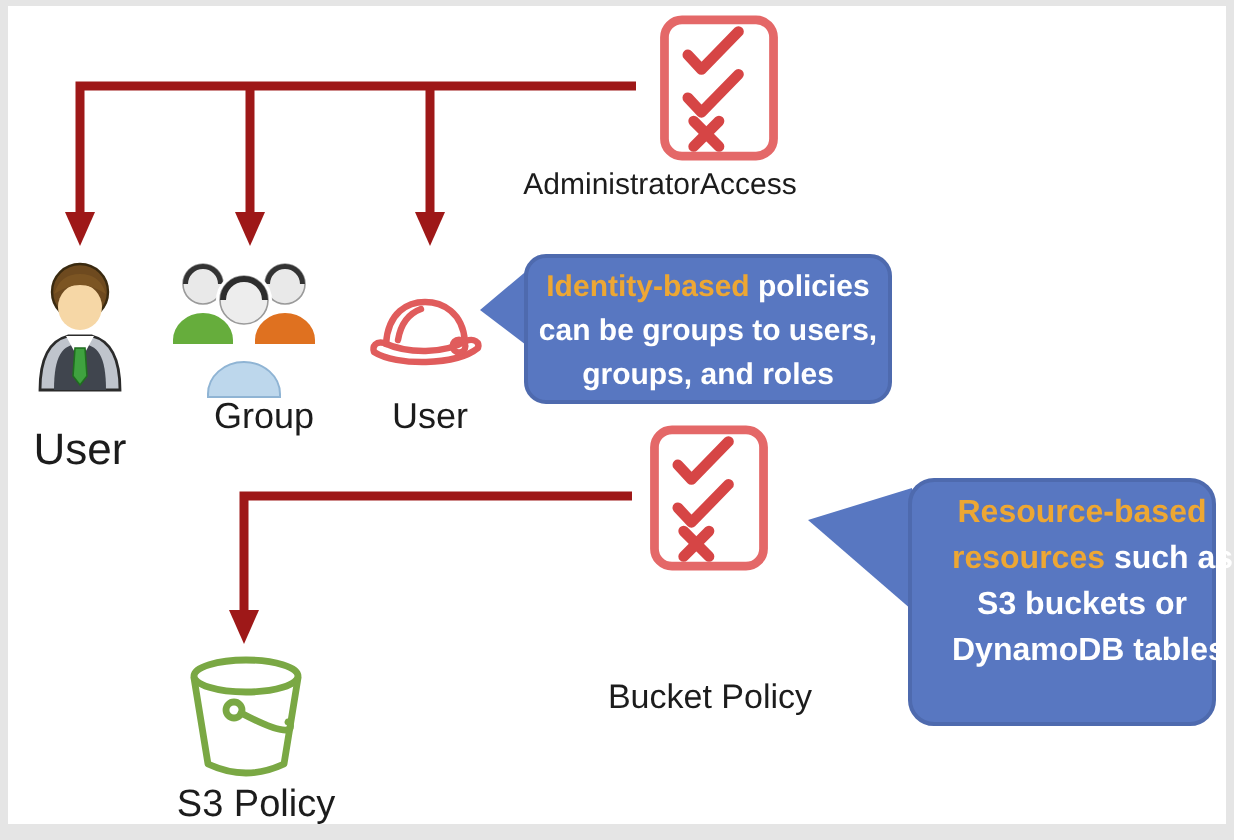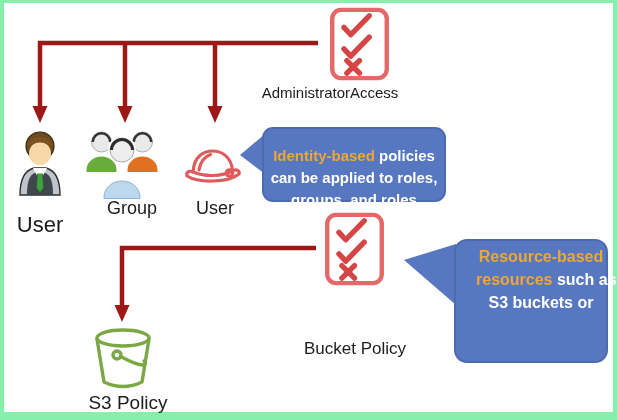--- a/index.html
+++ b/index.html
@@ -1,33 +1,33 @@
 <!DOCTYPE html>
 <html><head>
 <meta charset="utf-8">
 <style>
   html,body{margin:0;padding:0;background:#ffffff;}
   .frame{
-    position:relative;width:617px;height:420px;background:#86efac;
+    position:relative;width:617px;height:420px;background:#e5e5e5;
     font-family:"Liberation Sans", sans-serif;overflow:hidden;
   }
   .canvas{position:absolute;left:4px;top:3px;right:4px;bottom:8px;background:#ffffff;}
   .abs{position:absolute;}
   .label{
     position:absolute;text-align:center;color:#1c1c1c;
     font-family:"Liberation Sans", sans-serif;white-space:nowrap;
   }
   .bubble{
     position:absolute;background:#5877c1;border:2px solid #4e6aae;
     box-sizing:border-box;color:#ffffff;font-weight:bold;text-align:center;
   }
   .bubble .line{white-space:nowrap;}
   .bubble .hl{color:#eda733;}
   .bubble1{left:262px;top:127px;width:184px;height:75px;border-radius:11px;
-           font-size:15px;line-height:22px;padding-top:16px;}
+           font-size:15px;line-height:22px;padding-top:4px;}
   .bubble2{left:454px;top:239px;width:154px;height:124px;border-radius:13px;
            font-size:16px;line-height:23px;padding-top:4px;padding-left:20px;}
   svg{display:block;}
 </style>
 </head>
 <body>
 
 <div class="frame">
   <div class="canvas"></div>
 
@@ -95,21 +95,21 @@
       <circle cx="45.5" cy="26" r="3.2"></circle>
     </g>
   </svg>
   <div class="label" style="left:187px;top:198px;width:56px;font-size:18px;">User</div>
 
   <svg class="abs" style="left:239px;top:133px;" width="26" height="42" viewBox="0 0 26 42">
     <polygon points="26,1 1,22 26,41" fill="#5877c1"></polygon>
   </svg>
   <div class="bubble bubble1">
     <div class="line"><span class="hl">Identity-based</span><span> policies</span></div>
-    <div class="line">can be applied to roles,</div>
+    <div class="line">can be groups to users,</div>
     <div class="line">groups, and roles</div>
   </div>
 
   <svg class="abs" style="left:324px;top:212px;" width="61" height="74" viewBox="0 0 62 76">
     <rect x="3" y="3" width="56" height="70" rx="9" fill="#ffffff" stroke="#e46868" stroke-width="4.5"></rect>
     <g stroke="#d64545" stroke-width="5.5" fill="none" stroke-linecap="round" stroke-linejoin="round">
       <path d="M15 21 L22 28.5 L41 9"></path>
       <path d="M15 43 L22 50.5 L41 31"></path>
       <path d="M18 55 L31 68"></path>
       <path d="M31 55 L18 68"></path>
@@ -117,20 +117,21 @@
   </svg>
   <div class="label" style="left:294px;top:291px;width:122px;font-size:17px;margin-top:48px;">Bucket Policy</div>
 
   <svg class="abs" style="left:401px;top:241px;" width="56" height="66" viewBox="0 0 56 66">
     <polygon points="55,3 3,19 55,64" fill="#5877c1"></polygon>
   </svg>
   <div class="bubble bubble2">
     <div class="line hl">Resource-based</div>
     <div class="line"><span class="hl">resources</span><span> such as</span></div>
     <div class="line">S3 buckets or</div>
+    <div class="line">DynamoDB tables</div>
   </div>
 
   <svg class="abs" style="left:93px;top:327px;" width="60" height="64" viewBox="0 0 60 64">
     <g stroke="#7aa844" stroke-width="3.4" fill="none" stroke-linecap="round" stroke-linejoin="round">
       <path d="M4 12 L11 55 Q30 64 49 55 L56 12"></path>
       <ellipse cx="30" cy="11" rx="26" ry="8" fill="#ffffff"></ellipse>
       <circle cx="24" cy="28" r="4"></circle>
       <path d="M27.5 29.5 C38 35 46 38.5 50.5 38 C53 37.5 52.5 34.5 51 34"></path>
     </g>
   </svg>

